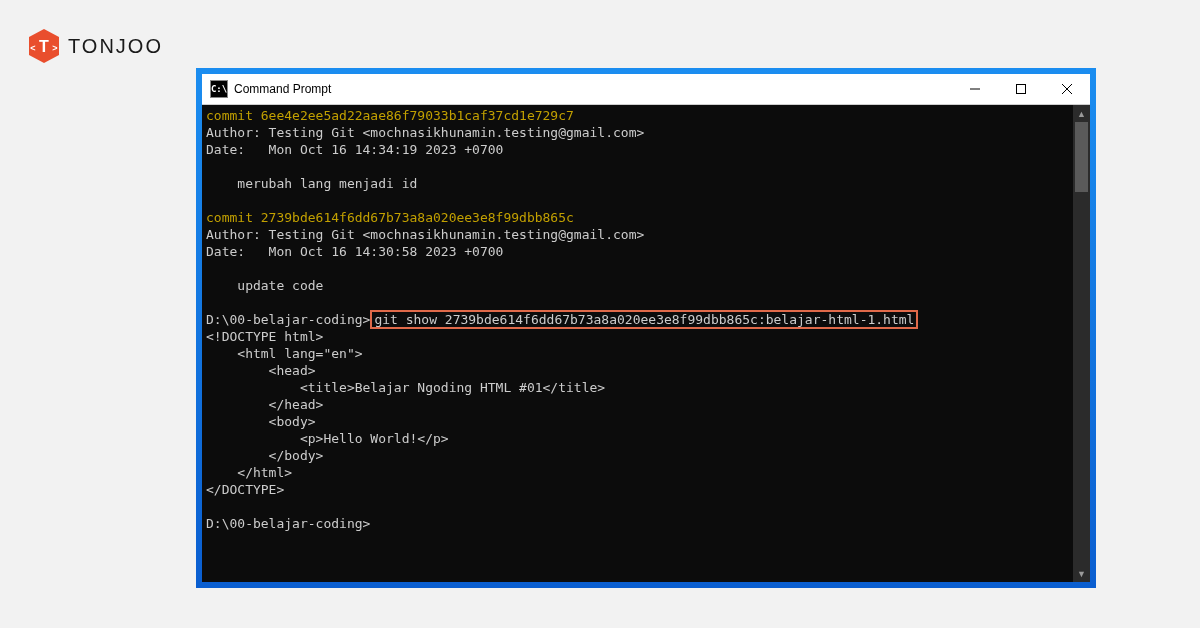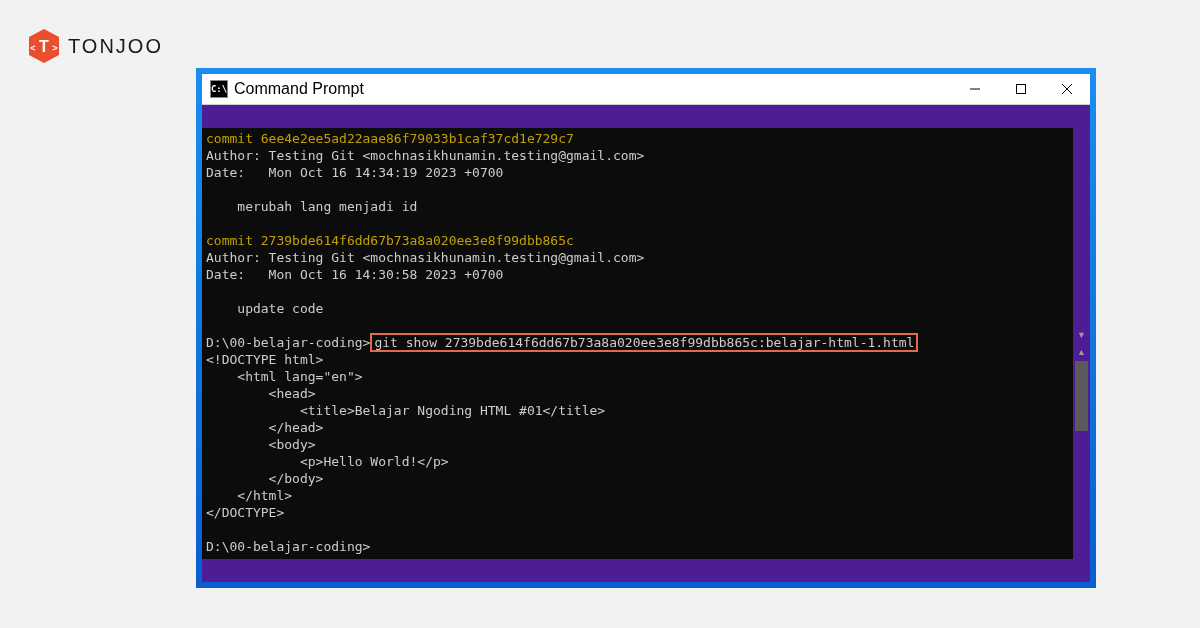--- a/index.html
+++ b/index.html
@@ -67,42 +67,41 @@
   .titlebar-icon {
     width: 16px;
     height: 16px;
     margin: 0 6px 0 8px;
     background: #000;
     display:flex;align-items:center;justify-content:center;
     font-size:9px;color:#fff;font-family:Consolas,monospace;font-weight:bold;
     border:1px solid #888;
   }
   .titlebar-title {
-    font-size: 16px;
+    font-size: 12px;
     color: #000;
     flex: 0 0 auto;
   }
   .titlebar-spacer { flex: 1 1 auto; }
   .win-btn {
     width: 46px;
     height: 30px;
     display: flex;
     align-items: center;
     justify-content: center;
     font-size: 12px;
     color:#000;
   }
   .win-btn svg { stroke:#000; stroke-width:1; fill:none; }
 
   
   .terminal-wrap {
     flex: 1 1 auto;
     display: flex;
     background:#4c1d95;
-    align-items:center;
   }
   .terminal {
     flex: 1 1 auto;
     background: #0c0c0c;
     color: #cccccc;
     font-family: Consolas, "Lucida Console", monospace;
     font-size: 13px;
     line-height: 17px;
     padding: 2px 4px 4px 4px;
     white-space: pre;

